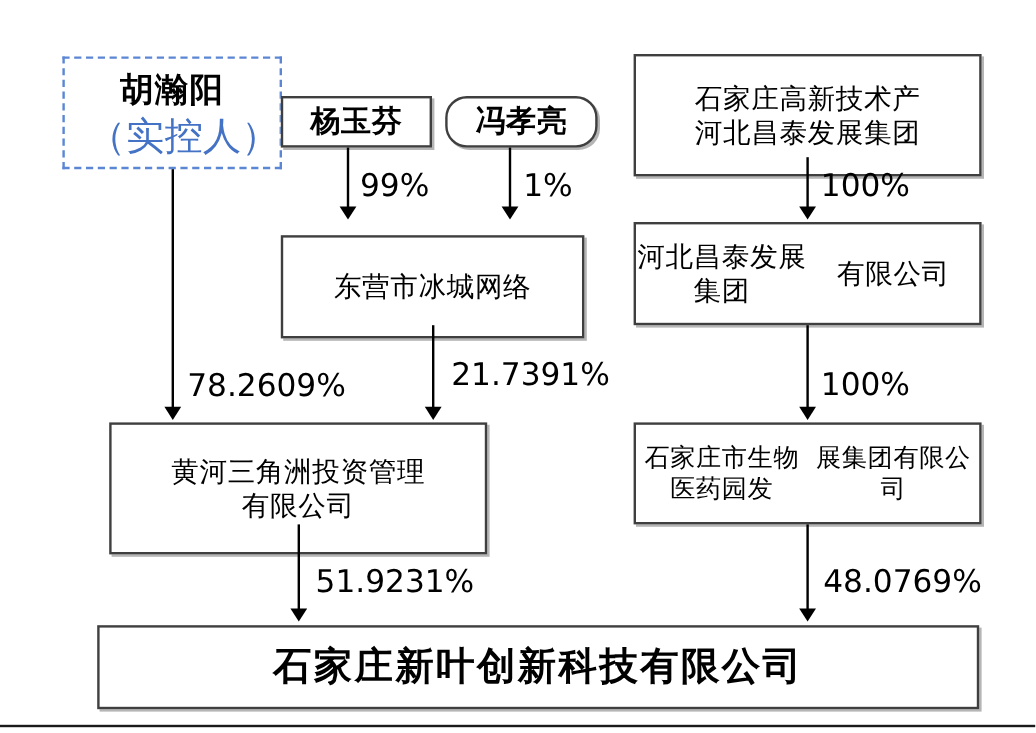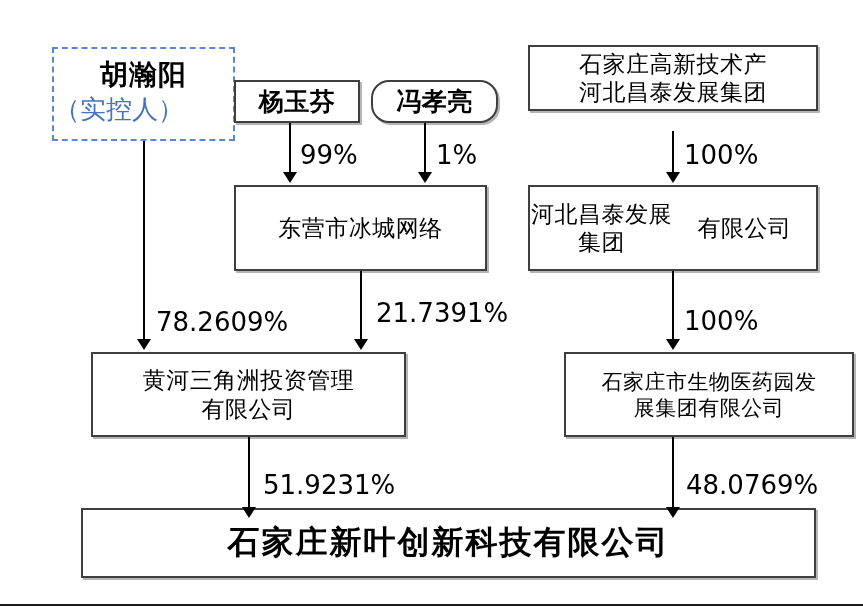--- a/index.html
+++ b/index.html
@@ -65,23 +65,23 @@
   .node-dashed .name {
     display: block;
     font-size: 28px;
     font-weight: bold;
     color: #000000;
     text-align: center;
     letter-spacing: 1px;
   }
   .node-dashed .role {
     display: block;
-    font-size: 26px;
+    font-size: 32px;
     color: #4472c4;
-    text-align: left;
+    text-align: right;
     margin-top: 2px;
     letter-spacing: 0px;
   }
 
   
   .conn {
     position: absolute;
     background: #000000;
   }
   .conn-v { width: 2px; }
@@ -117,45 +117,45 @@
   </div>
 
   <div class="node node-person shadowed" style="left:234px; top:80px; width:126px; height:43px;">
     <span class="label">杨玉芬</span>
   </div>
 
   <div class="node node-person shadowed" style="left:371px; top:80px; width:127px; height:43px;border-radius:18px;">
     <span class="label">冯孝亮</span>
   </div>
 
-  <div class="node node-org shadowed" style="left:528px; top:45px; width:290px; height:66px; flex-direction:column;text-align:center;">
+  <div class="node node-org shadowed" style="left:528px; top:45px; width:290px; height:102px; flex-direction:column;text-align:center;">
     <span class="label">石家庄高新技术产</span>
     <span class="label">河北昌泰发展集团</span>
   </div>
 
-  <div class="node node-org shadowed" style="left:234px; top:185px; width:253px; height:86px; flex-direction:column;">
+  <div class="node node-org shadowed" style="left:234px; top:196px; width:253px; height:86px; flex-direction:column;">
     <span class="label">东营市冰城网络</span>
   </div>
 
   <div class="node node-org shadowed" style="left:528px; top:185px; width:290px; height:86px; flex-direction:row;">
     <span class="label">河北昌泰发展集团</span>
     <span class="label">有限公司</span>
   </div>
 
-  <div class="node node-org shadowed" style="left:91px; top:352px; width:315px; height:85px; flex-direction:column;">
+  <div class="node node-org shadowed" style="left:91px; top:352px; width:315px; height:110px; flex-direction:column;">
     <span class="label">黄河三角洲投资管理</span>
     <span class="label">有限公司</span>
   </div>
 
-  <div class="node node-org node-org-sm shadowed" style="left:528px; top:352px; width:290px; height:85px; flex-direction:column;margin-left:36px;">
+  <div class="node node-org node-org-sm shadowed" style="left:528px; top:352px; width:290px; height:85px; flex-direction:row;">
     <span class="label">石家庄市生物医药园发</span>
     <span class="label">展集团有限公司</span>
   </div>
 
-  <div class="node node-main shadowed" style="left:81px; top:508px; width:735px; height:70px;">
+  <div class="node node-main shadowed" style="left:81px; top:521px; width:735px; height:70px;">
     <span class="label">石家庄新叶创新科技有限公司</span>
   </div>
 
   <div class="conn conn-v" style="left:289px; top:123px; height:51px;"></div>
   <div class="arrowhead" style="left:283px; top:172px;"></div>
   <div class="pct" style="left:300px; top:140px;">99%</div>
 
   <div class="conn conn-v" style="left:424px; top:123px; height:51px;"></div>
   <div class="arrowhead" style="left:418px; top:172px;"></div>
   <div class="pct" style="left:436px; top:140px;">1%</div>

